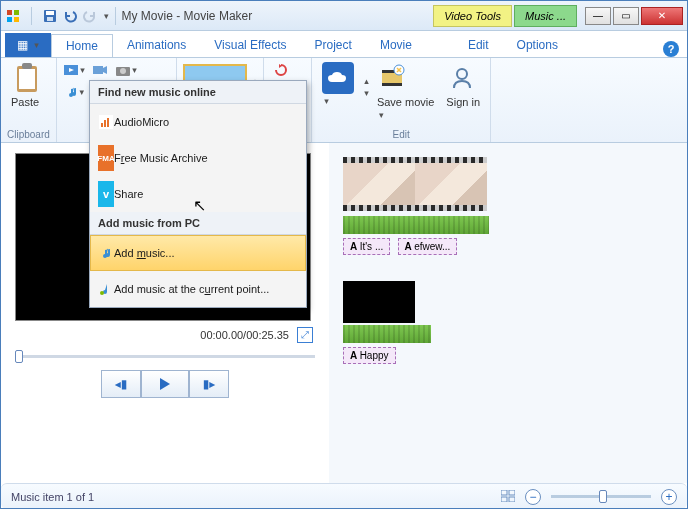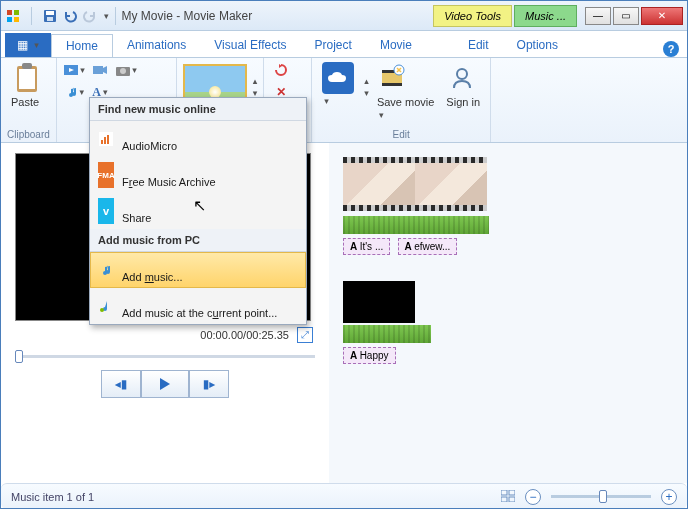--- a/index.html
+++ b/index.html
@@ -28,23 +28,23 @@
 .group-body { flex: 1; display: flex; align-items: flex-start; gap: 4px; }
 .group-label { font-size: 10px; color: #6a7f9a; text-align: center; padding: 2px 0; }
 .big-btn { display: flex; flex-direction: column; align-items: flex-start; gap: 2px; padding: 2px 4px; font-size: 11px; color: #333; }
 .big-icon { width: 32px; height: 32px; display: flex; align-items: center; justify-content: center; }
 .small-col { display: flex; flex-direction: column; gap: 2px; }
 .small-btn { width: 22px; height: 20px; display: flex; align-items: center; justify-content: center; }
 .thumb { width: 64px; height: 48px; border: 2px solid #e4b84a; background: linear-gradient(#8ec9f0 60%, #a8d48a 60%); margin-top: 4px; position: relative; }
 .thumb::after { content: ""; position: absolute; left: 50%; bottom: 28%; width: 12px; height: 12px; background: radial-gradient(#fff,#f7e27e); border-radius: 50%; transform: translateX(-50%); }
 .arrow { font-size: 9px; color: #555; margin-left: 2px; }
 
-.dropdown { position: absolute; top: 39px; left: 88px; width: 218px; background: #f4f4f4; border: 1px solid #9aa9bd; box-shadow: 2px 3px 6px rgba(0,0,0,.3); z-index: 10; }
+.dropdown { position: absolute; top: 22px; left: 88px; width: 218px; background: #f4f4f4; border: 1px solid #9aa9bd; box-shadow: 2px 3px 6px rgba(0,0,0,.3); z-index: 10; }
 .dd-header { background: #eef2f7; font-weight: bold; font-size: 11px; padding: 5px 8px; border-bottom: 1px solid #d0d8e2; color: #333; }
-.dd-item { display: flex; align-items: flex-end; gap: 8px; padding: 5px 8px; font-size: 11px; color: #1a1a1a; }
+.dd-item { display: flex; align-items: center; padding: 5px 8px; font-size: 11px; color: #1a1a1a; }
 .dd-item u { text-decoration: underline; }
 .dd-item.hover { background: linear-gradient(#ffe9a8,#ffd46b); border: 1px solid #e4b84a; padding: 4px 7px; }
 .dd-ic { width: 16px; height: 26px; display: flex; align-items: center; justify-content: center; font-size: 11px; }
 .dd-fma { background: #e8712a; color: #fff; font-size: 8px; font-weight: bold; }
 .dd-vimeo { background: #1ab7ea; color: #fff; font-weight: bold; }
 .cursor { position: absolute; left: 192px; top: 138px; z-index: 20; font-size: 16px; color: #000; pointer-events: none; }
 
 .workspace { display: flex; height: 340px; }
 .preview-pane { width: 328px; padding: 10px 14px; display: flex; flex-direction: column; }
 .preview { width: 296px; height: 168px; background: #000; border: 1px solid #888; }

